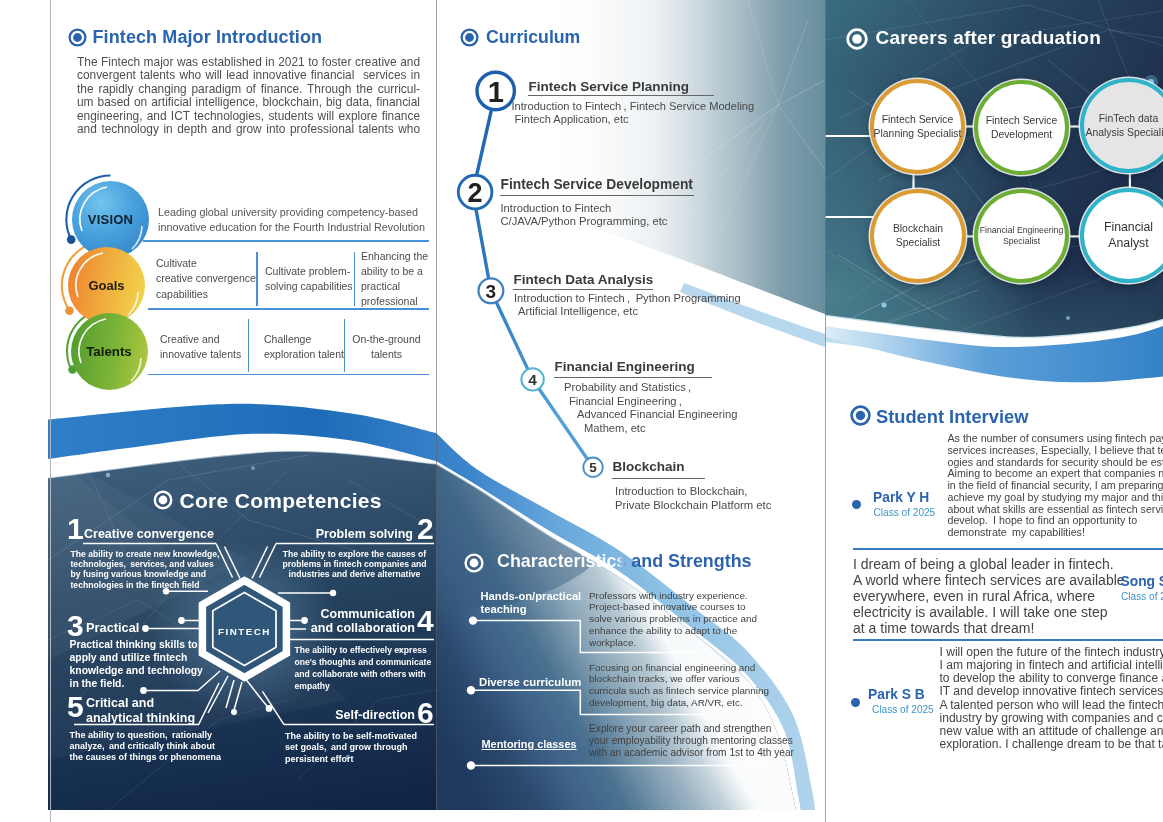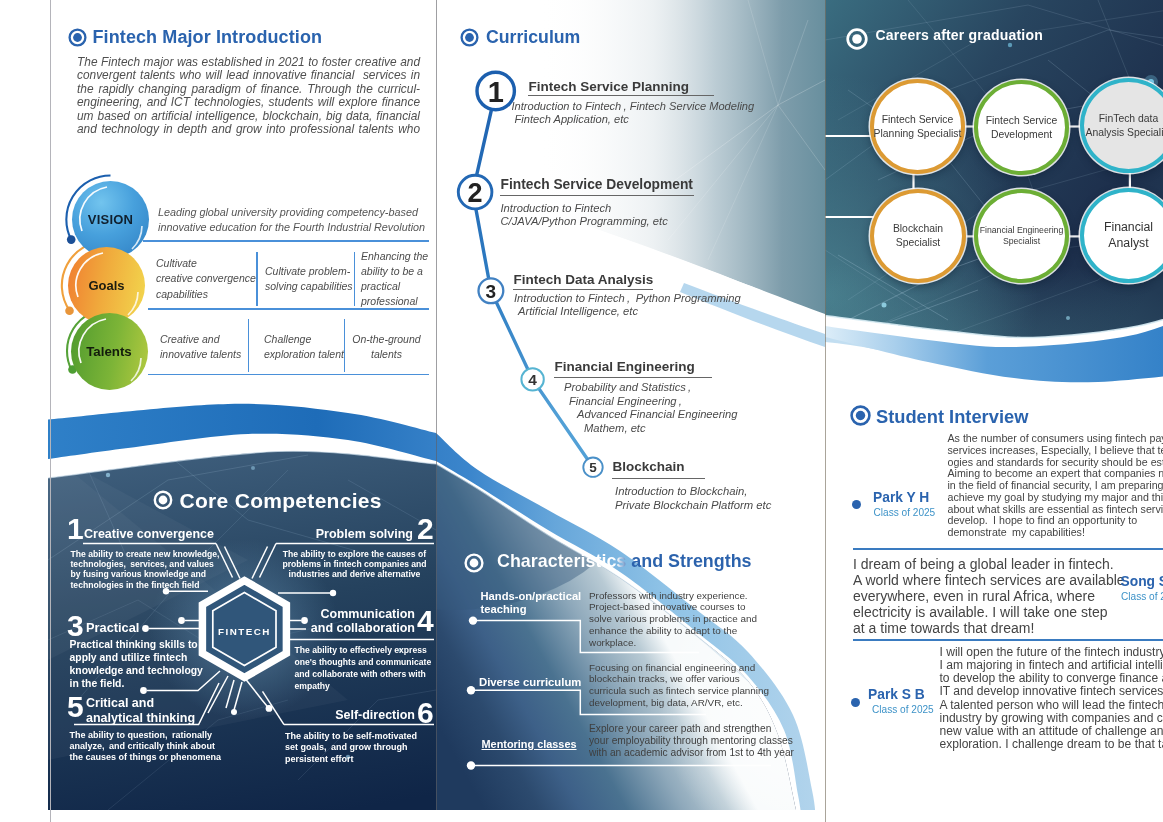--- a/index.html
+++ b/index.html
@@ -1,19 +1,19 @@
 <!DOCTYPE html>
 <html><head>
 <meta charset="utf-8">
 <style>
 html,body{margin:0;padding:0;}
 #page{position:relative;width:1163px;height:822px;background:#fff;overflow:hidden;font-family:"Liberation Sans",sans-serif;margin-left:48px;}
 .abs{position:absolute;}
 .ttl{font-weight:bold;color:#2a63ae;}
-.body{color:#4a4a4a;font-style:italic;}
+.body{color:#4a4a4a;}
 svg{display:block;}
 </style>
 </head>
 <body>
 <div id="page">
 
 <svg class="abs" style="left:0;top:0;" width="1163" height="822" viewBox="0 0 1163 822">
 <defs>
 <linearGradient id="coreBg" x1="0.05" y1="0" x2="0.4" y2="1">
 <stop offset="0" stop-color="#40607e"></stop>
@@ -164,22 +164,22 @@
 
 <svg class="abs" style="left:20px;top:28px;" width="19" height="19" viewBox="0 0 19 19">
 <circle cx="9.5" cy="9.5" r="7.9" fill="none" stroke="#2a63ae" stroke-width="2.3"></circle>
       <circle cx="9.5" cy="9.5" r="4.4" fill="#2a63ae"></circle>
     </svg>
 <div class="abs ttl" style="left:44.5px;top:27px;font-size:18px;letter-spacing:0.1px;">Fintech Major Introduction</div>
 <div class="abs body" style="left:29px;top:56px;width:343px;font-size:11.9px;line-height:13.45px;color:#4f4f4f;">
 <div style="text-align:justify;text-align-last:justify;">The Fintech major was established in 2021 to foster creative and</div>
 <div style="text-align:justify;text-align-last:justify;">convergent talents who will lead innovative financial&nbsp; services in</div>
 <div style="text-align:justify;text-align-last:justify;">the rapidly changing paradigm of finance. Through the curricul-</div>
+<div style="text-align:justify;text-align-last:justify;">um based on artificial intelligence, blockchain, big data, financial</div>
 <div style="text-align:justify;text-align-last:justify;">engineering, and ICT technologies, students will explore finance</div>
-<div style="text-align:justify;text-align-last:justify;">um based on artificial intelligence, blockchain, big data, financial</div>
 <div style="text-align:justify;text-align-last:justify;">and technology in depth and grow into professional talents who</div>
     </div>
 
 <svg class="abs" style="left:0px;top:160px;" width="120" height="230" viewBox="0 0 120 230">
 <path d="M62.5,15.5 A44,44 0 0 0 23.2,79.6" fill="none" stroke="#1b5fae" stroke-width="2.1"></path>
 <circle cx="23.2" cy="79.6" r="4.3" fill="#1b4f96"></circle>
 <path d="M58.5,81 A44.5,44.5 0 0 0 21.6,150.6" fill="none" stroke="#f0a03c" stroke-width="2.1"></path>
 <circle cx="21.5" cy="150.7" r="4.3" fill="#e8953a"></circle>
 <path d="M61,149 A42,42 0 0 0 23.6,210.1" fill="none" stroke="#55a238" stroke-width="2.1"></path>
 <circle cx="24.5" cy="209.5" r="4.3" fill="#4e9e33"></circle>
@@ -378,21 +378,21 @@
 <svg class="abs" style="left:413px;top:757px;" width="340" height="18" viewBox="0 0 340 18">
       <path d="M10,8.5 L310,8.5" fill="none" stroke="#fff" stroke-width="1.5"></path>
       <circle cx="10" cy="8.5" r="4.2" fill="#fff"></circle>
     </svg>
 <div class="abs" style="left:541px;top:723px;font-size:10.2px;line-height:11.76px;white-space:nowrap;color:#3f3f3f;">Explore your career path and strengthen<br>your employability through mentoring classes<br>with an academic advisor from 1st to 4th year</div>
 
 <svg class="abs" style="left:797.5px;top:28px;" width="22" height="22" viewBox="0 0 22 22">
 <circle cx="11" cy="11" r="9.3" fill="none" stroke="#fff" stroke-width="2.7"></circle>
       <circle cx="11" cy="11" r="4.8" fill="#fff"></circle>
     </svg>
-<div class="abs" style="left:827.5px;top:27px;font-size:14px;font-weight:bold;color:#fff;letter-spacing:0.2px;">Careers after graduation</div>
+<div class="abs" style="left:827.5px;top:27px;font-size:19px;font-weight:bold;color:#fff;letter-spacing:0.2px;">Careers after graduation</div>
 
 <svg class="abs" style="left:777px;top:60px;" width="386" height="240" viewBox="0 0 386 240">
 <g stroke="#fff" stroke-width="2.2" fill="none">
 <line x1="139" y1="66.5" x2="151" y2="66.5"></line>
 <line x1="244" y1="66.5" x2="256" y2="66.5"></line>
 <line x1="141" y1="176.4" x2="150" y2="176.4"></line>
 <line x1="244" y1="176.4" x2="256" y2="176.4"></line>
 <line x1="88.5" y1="112.3" x2="88.5" y2="130.9"></line>
 <line x1="304.9" y1="112.9" x2="304.9" y2="129.9"></line>
 <line x1="0" y1="76" x2="46" y2="76"></line>

